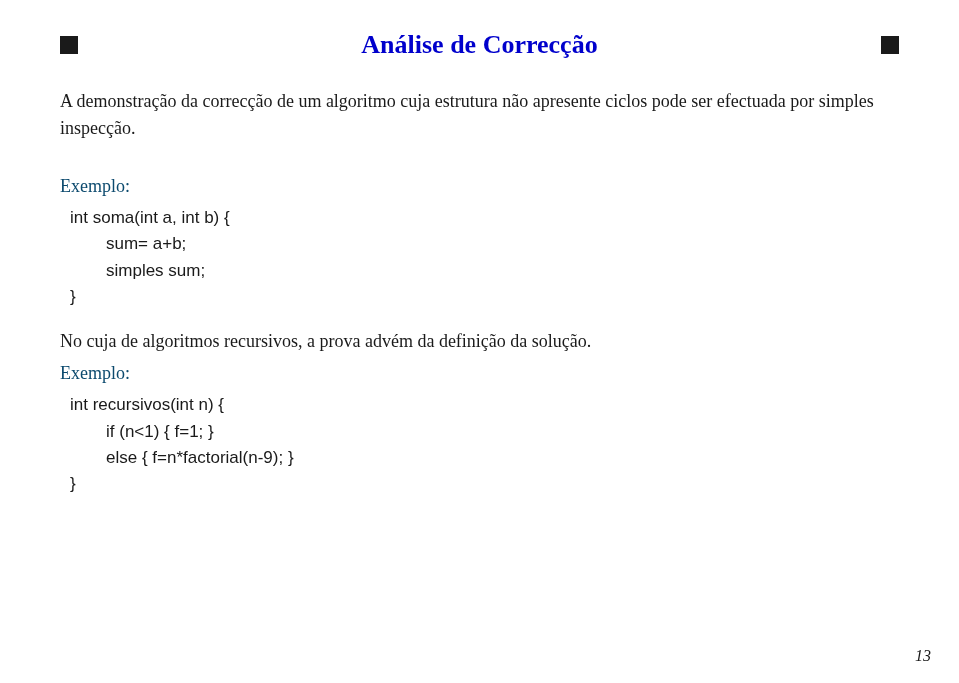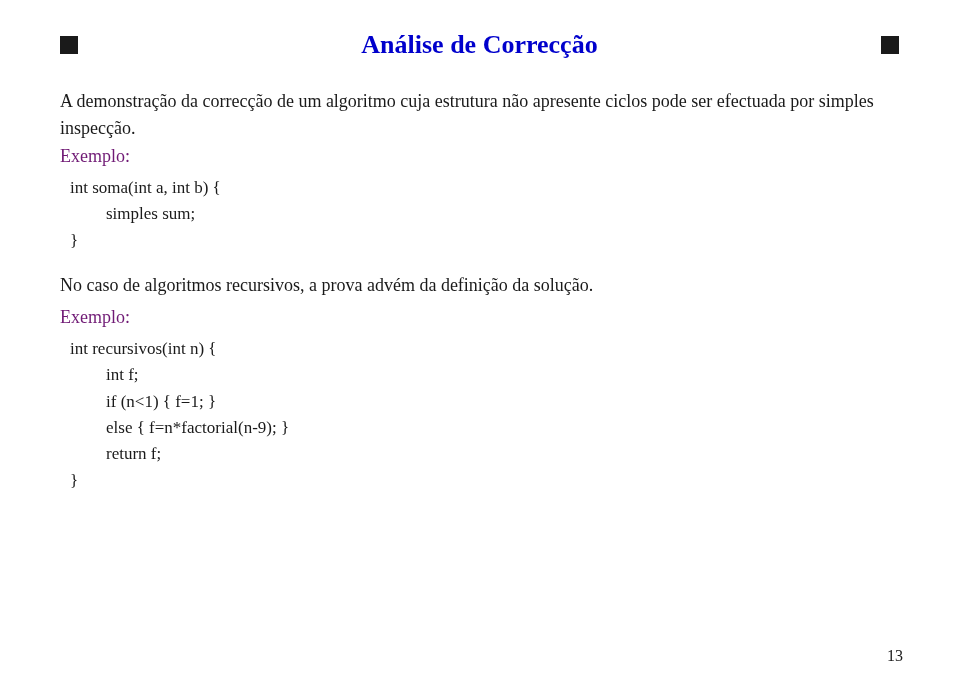--- a/index.html
+++ b/index.html
@@ -56,33 +56,33 @@
       font-size: 26px;
       font-weight: bold;
       color: #0000cc;
       font-family: serif;
     }
 
     .intro-text {
       font-size: 18px;
       color: #1a1a1a;
       line-height: 1.5;
-      margin-bottom: 4px;
+      margin-bottom: 34px;
       font-family: serif;
     }
 
     .exemplo-label {
       font-size: 18px;
-      color: #701a75;
+      color: #0c4a6e;
       font-family: serif;
       margin-bottom: 8px;
     }
 
     .code-block {
-      font-family: Liberation Serif, serif;
+      font-family: Liberation Sans, sans-serif;
       font-size: 17px;
       color: #1a1a1a;
       line-height: 1.55;
       margin-bottom: 18px;
       margin-left: 10px;
     }
 
     .code-indent {
       margin-left: 36px;
     }
@@ -91,55 +91,55 @@
       font-size: 18px;
       color: #1a1a1a;
       line-height: 1.5;
       margin-bottom: 8px;
       font-family: serif;
     }
 
     .page-number {
       position: absolute;
       bottom: 18px;
-      right: 56px;
+      right: 28px;
       font-size: 16px;
       color: #1a1a1a;
       font-family: serif;
+      font-style: italic;
     }
   </style>
 </head>
 <body>
 
 <div class="page">
 
   <div class="title-bar">
     <div class="title-square-left"></div>
     <span class="title-text">Análise de Correcção</span>
     <div class="title-square-right"></div>
   </div>
 
   <p class="intro-text">A demonstração da correcção de um algoritmo cuja estrutura não apresente ciclos pode ser efectuada por simples inspecção.</p>
 
   <p class="exemplo-label">Exemplo:</p>
 
   <div class="code-block">
     <div>int soma(int a, int b) {</div>
+    <div class="code-indent">sum= a+b;</div>
     <div class="code-indent">simples sum;</div>
     <div>}</div>
   </div>
 
-  <p class="middle-text">No caso de algoritmos recursivos, a prova advém da definição da solução.</p>
+  <p class="middle-text">No cuja de algoritmos recursivos, a prova advém da definição da solução.</p>
 
   <p class="exemplo-label">Exemplo:</p>
 
   <div class="code-block">
     <div>int recursivos(int n) {</div>
-    <div class="code-indent">int f;</div>
     <div class="code-indent">if (n&lt;1) { f=1; }</div>
     <div class="code-indent">else { f=n*factorial(n-9); }</div>
-    <div class="code-indent">return f;</div>
     <div>}</div>
   </div>
 
   <div class="page-number">13</div>
 
 </div>
 
 </body></html>

